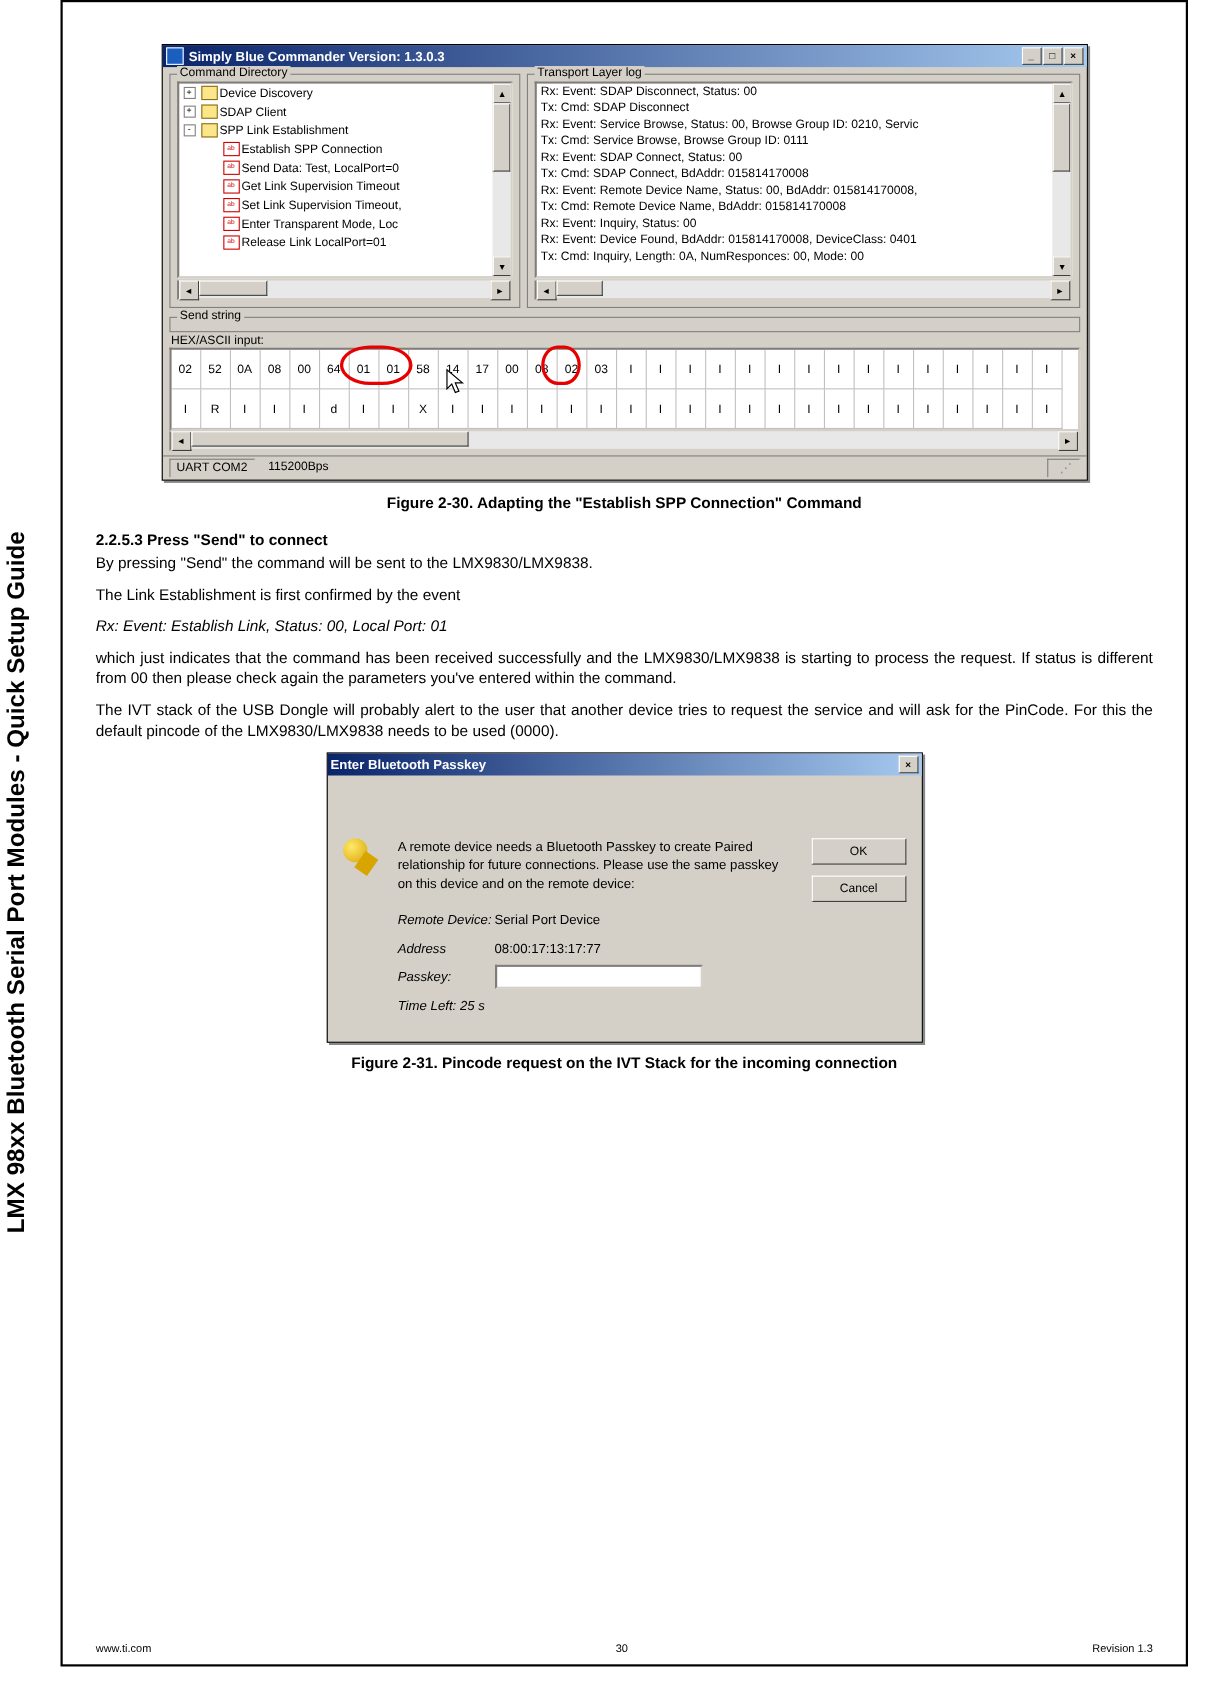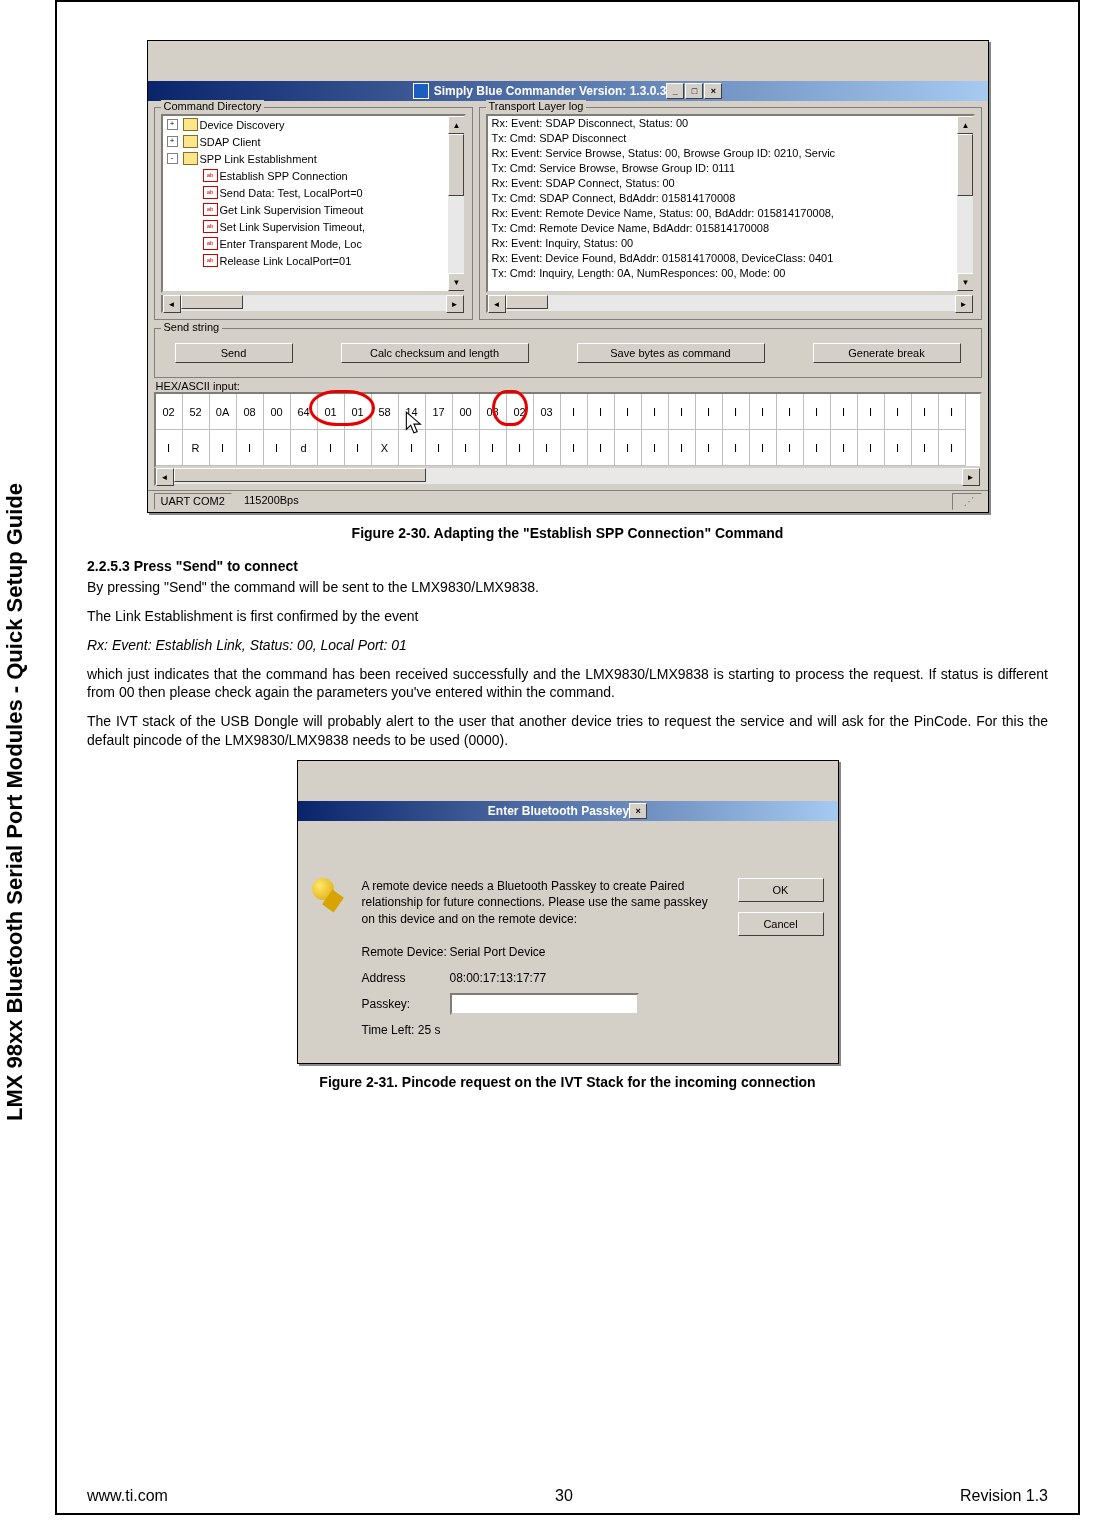--- a/index.html
+++ b/index.html
@@ -1,23 +1,23 @@
 <!DOCTYPE html>
 <html><head>
 <meta charset="utf-8">
 <style>
   body{margin:0;font-family:Arial,Helvetica,sans-serif;}
   .page{width:1095px;height:1530px;position:relative;box-sizing:border-box;}
   .vert-title{position:absolute;left:-5px;top:0;width:40px;height:815px;display:flex;align-items:flex-end;justify-content:center;}
   .vert-title span{transform:rotate(-90deg);transform-origin:center;white-space:nowrap;font-size:22px;font-weight:bold;font-family:Arial;}
   .content-frame{position:absolute;left:55px;top:0;right:15px;bottom:15px;border:2px solid #000;box-sizing:border-box;padding:38px 30px 15px 30px;}
-  .footer{position:absolute;bottom:8px;left:30px;right:30px;display:flex;justify-content:space-between;font-size:16px;font-family:Arial;gap:42px;}
+  .footer{position:absolute;bottom:8px;left:30px;right:30px;display:flex;justify-content:space-between;font-size:10px;font-family:Arial;gap:42px;}
   
   .win-app{width:840px;margin:0 auto 12px auto;background:#d4d0c8;border:1px solid #000;box-shadow:2px 2px 0 #888;font-family:Tahoma,Arial;font-size:11px;color:#000;}
-  .titlebar{background:linear-gradient(to right,#0a246a,#a6caf0);color:#fff;font-weight:bold;font-size:12px;padding:2px 3px;display:flex;align-items:center;justify-content:center;margin-top:40px;}
+  .titlebar{background:linear-gradient(to right,#0a246a,#a6caf0);color:#fff;font-weight:bold;font-size:12px;padding:2px 3px;display:flex;align-items:center;justify-content:space-between;}
   .titlebar-left{display:flex;align-items:center;gap:5px;}
   .tb-icon{width:14px;height:14px;background:#1a5fbf;border:1px solid #fff;display:inline-block;}
   .win-btns{display:flex;gap:1px;}
   .win-btn{width:16px;height:14px;background:#d4d0c8;border:1px solid #fff;border-right-color:#404040;border-bottom-color:#404040;font-size:9px;display:flex;align-items:center;justify-content:center;color:#000;font-weight:bold;}
   .menubar{display:flex;gap:2px;padding:1px 3px;background:#d4d0c8;}
   .menubar span{padding:1px 8px;}
   .panels{display:flex;gap:6px;padding:6px;}
   .fieldset{border:1px solid #808080;position:relative;padding:6px;background:#d4d0c8;}
   .fieldset-legend{position:absolute;top:-8px;left:6px;background:#d4d0c8;padding:0 3px;font-size:11px;}
   .listbox{background:#fff;border:2px inset #d4d0c8;height:175px;overflow:hidden;position:relative;}
@@ -44,21 +44,21 @@
   .grip{margin-left:auto;width:16px;text-align:right;color:#808080;}
   
   .dialog{width:540px;margin:10px auto 8px auto;background:#d4d0c8;border:1px solid #000;box-shadow:2px 2px 0 #888;font-family:Tahoma,Arial;font-size:12px;}
   .dlg-body{display:flex;gap:14px;padding:16px 14px 20px 14px;margin-top:41px;}
   .dlg-icon{width:36px;height:36px;position:relative;}
   .dlg-icon .key-a{position:absolute;left:0;top:0;width:22px;height:22px;border-radius:50%;background:radial-gradient(circle at 35% 35%,#ffe86b,#d8a400);}
   .dlg-icon .key-b{position:absolute;left:14px;top:14px;width:14px;height:18px;background:#d8a400;transform:rotate(35deg);}
   .dlg-form{flex:1;}
   .dlg-form p{margin:0 0 12px 0;line-height:1.35;}
   .dlg-row{display:flex;align-items:center;height:26px;}
-  .dlg-row label{width:88px;}
+  .dlg-row label{width:88px;font-style:italic;}
   .dlg-row .value{}
   .dlg-input{width:185px;height:18px;background:#fff;border:2px inset #d4d0c8;}
   .dlg-btns{width:86px;display:flex;flex-direction:column;gap:10px;}
   .dlg-btns .w-btn{min-width:78px;padding:5px 0;}
   
   .caption{text-align:center;font-weight:bold;font-size:14px;margin:10px 0 16px 0;font-family:Arial;}
   .article{font-family:Arial;font-size:14px;line-height:1.35;text-align:justify;}
   .article h4{margin:6px 0 2px 0;font-size:14px;}
   .article p{margin:0 0 10px 0;}
   .article em{font-style:italic;}
@@ -174,26 +174,20 @@
             <div class="scroll-track">
                 <div class="scroll-thumb-v" style="width:40px;height:12px;"></div>
               </div>
             <div class="scroll-btn">►</div>
           </div>
         </div>
       </div>
 
       <div class="fieldset" style="margin:2px 6px;">
         <div class="fieldset-legend">Send string</div>
-        <div class="send-row">
-          <div class="w-btn" style="min-width:100px">Send</div>
-          <div class="w-btn" style="min-width:170px">Calc checksum and length</div>
-          <div class="w-btn" style="min-width:170px">Save bytes as command</div>
-          <div class="w-btn" style="min-width:130px">Generate break</div>
-        </div>
       </div>
 
       <div class="hexlabel">HEX/ASCII input:</div>
       <div class="hexgrid">
         <div class="hex-row" id="hexrow1">
             <div class="hex-cell">02</div>
             <div class="hex-cell">52</div>
             <div class="hex-cell">0A</div>
             <div class="hex-cell">08</div>
             <div class="hex-cell">00</div>

